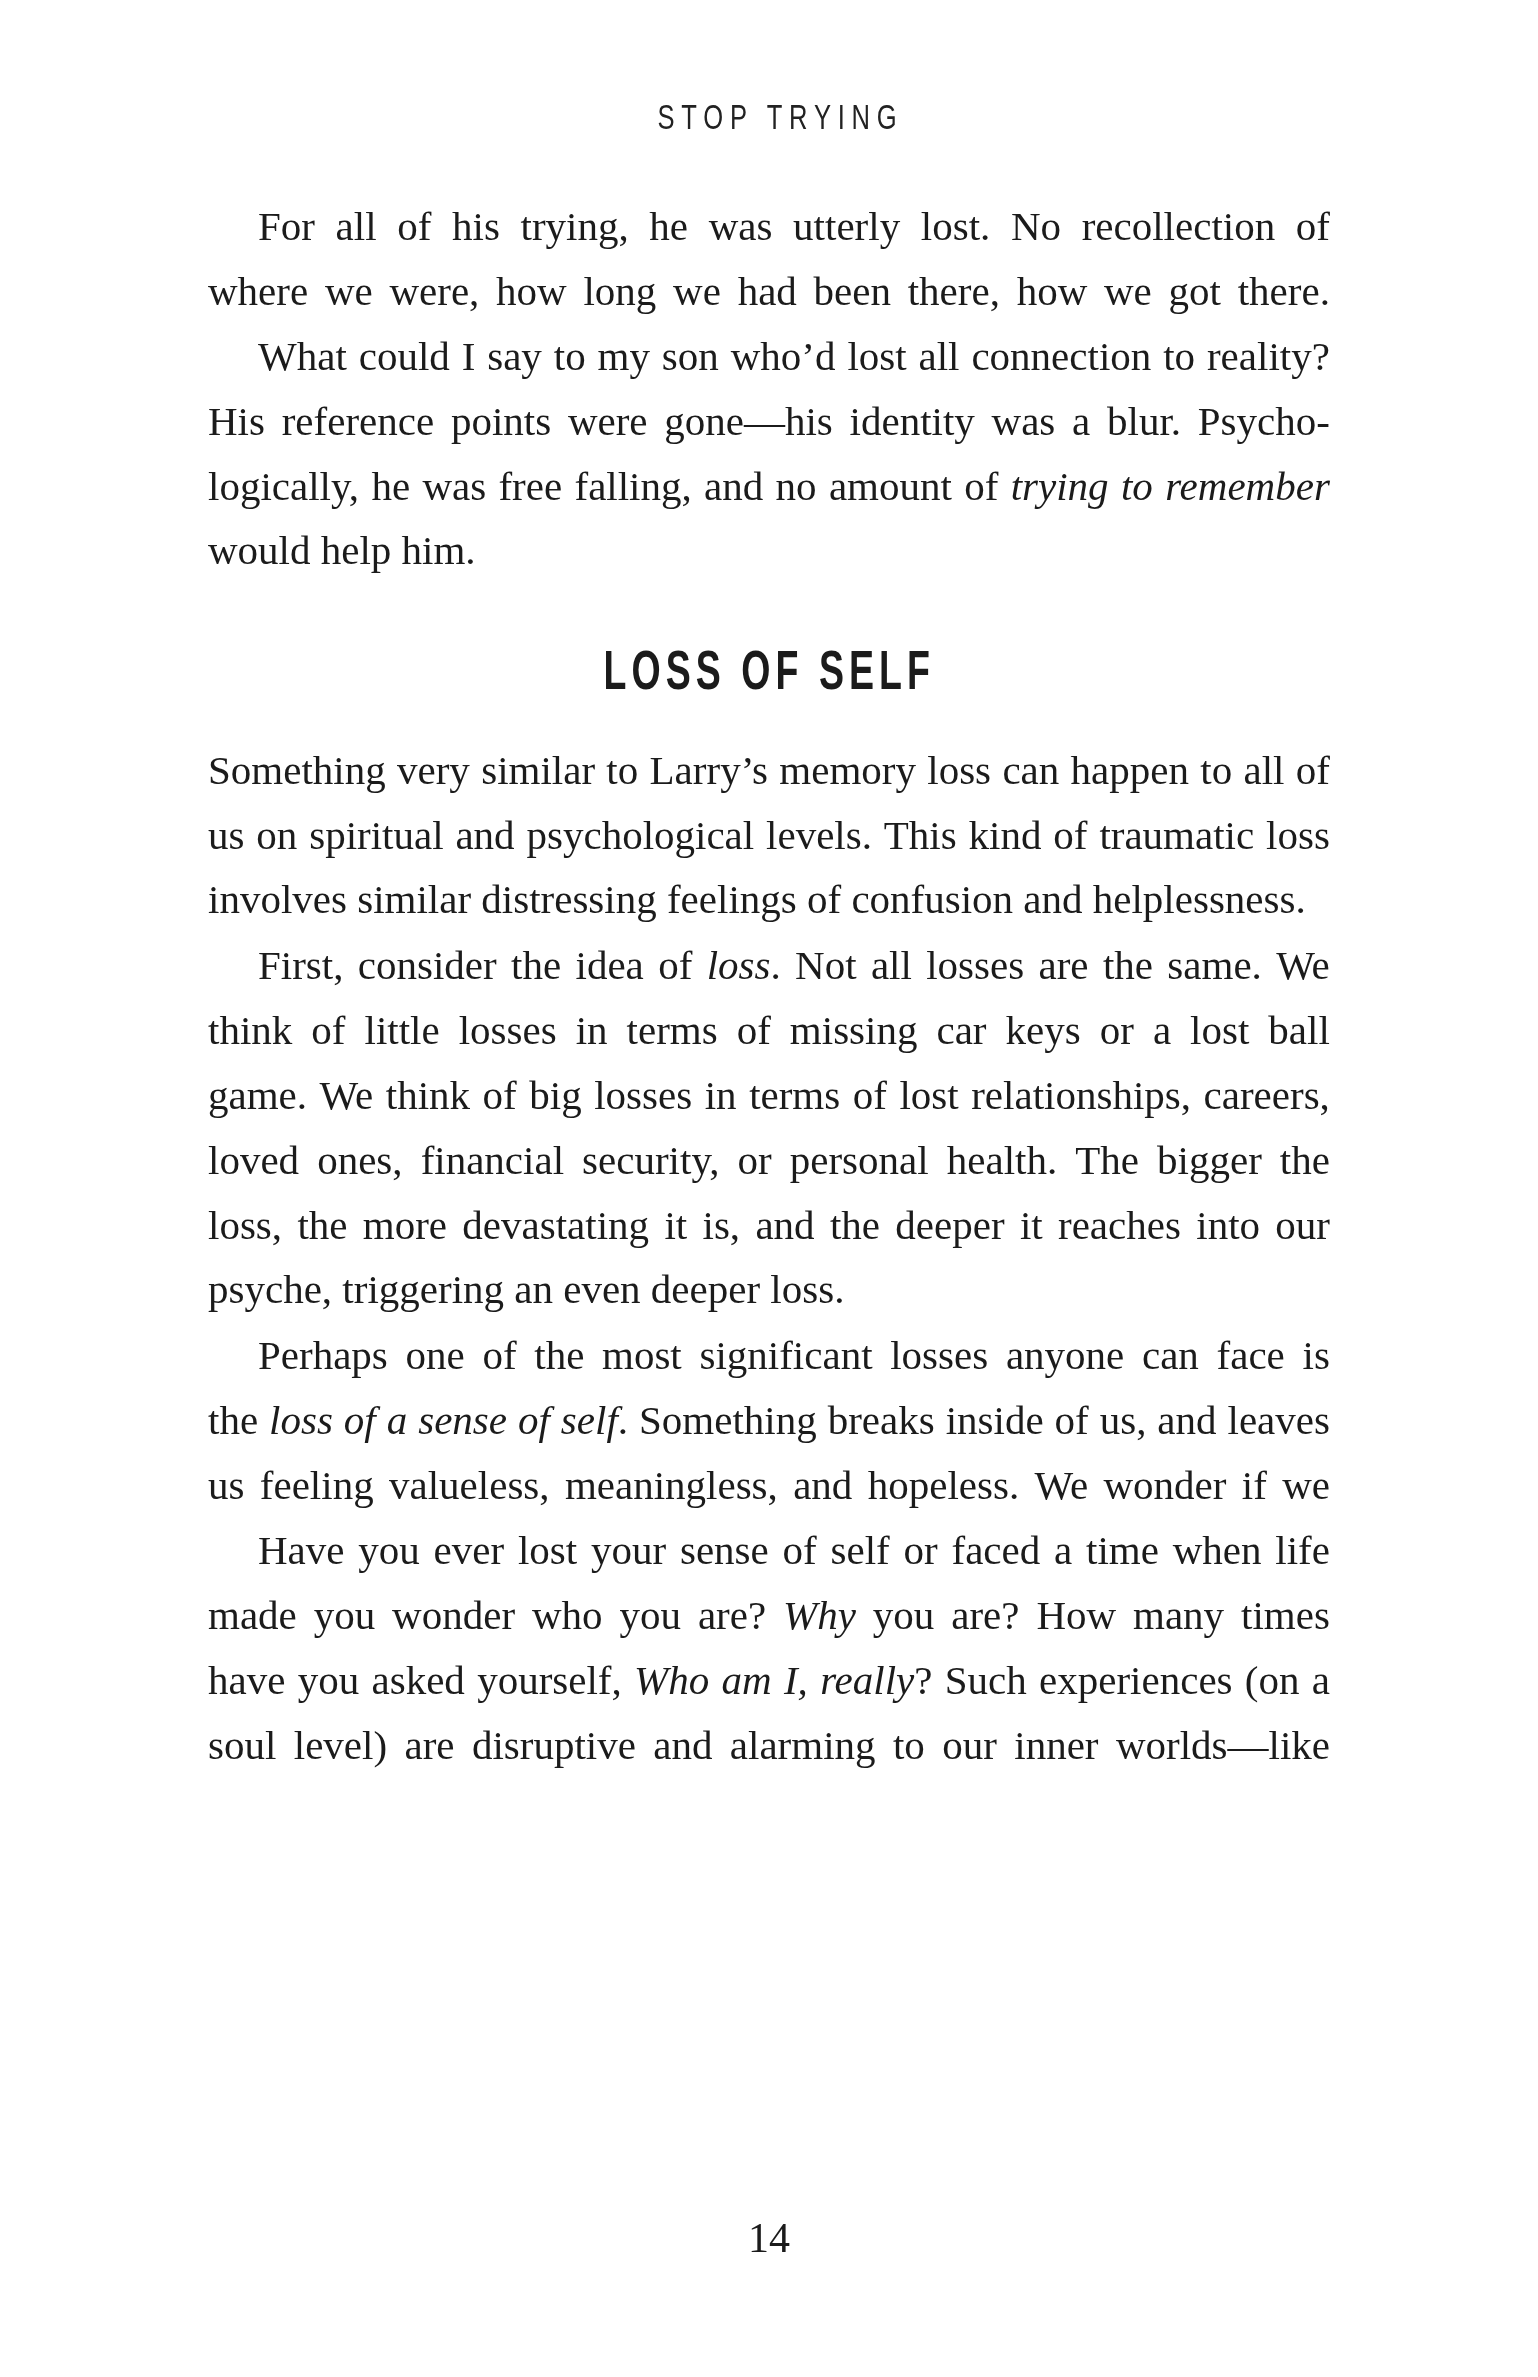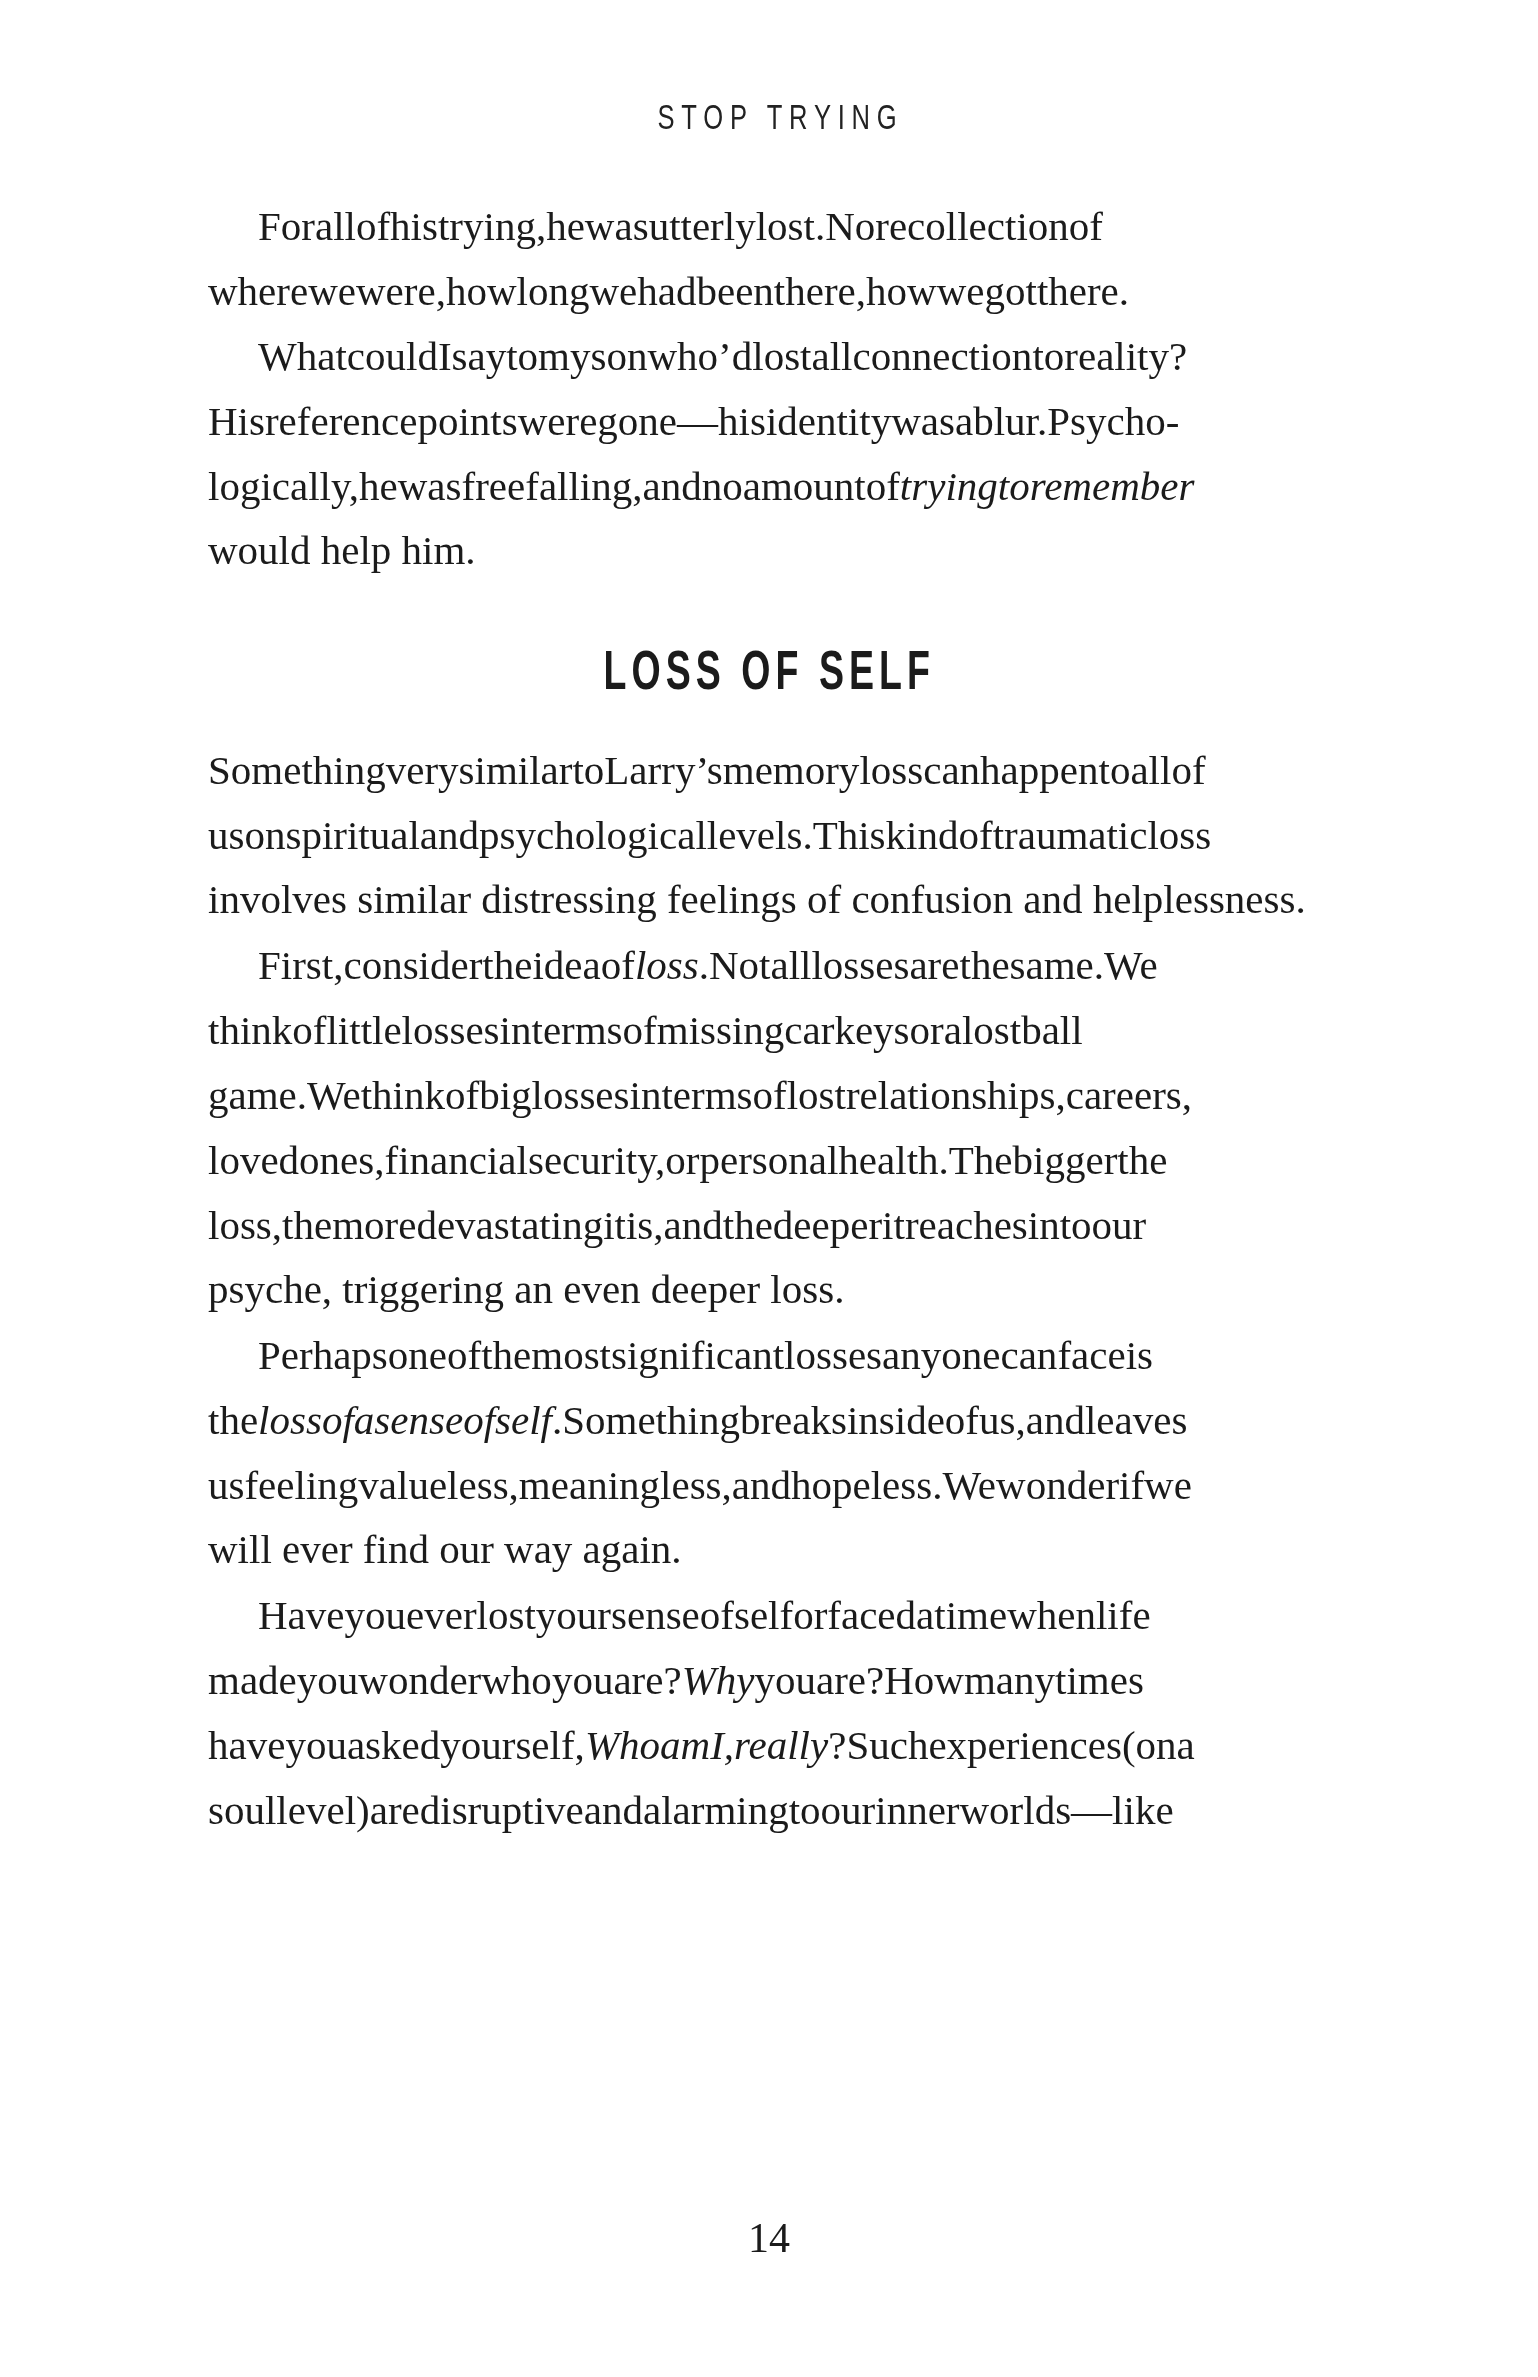--- a/index.html
+++ b/index.html
@@ -43,21 +43,21 @@
     top: 193px;
     width: 1122px;
   }
   .paragraph { margin: 0; }
   .line {
     height: 65px;
     font-size: 41px;
   }
   .line.justify {
     display: flex;
-    justify-content: flex-start;
+    justify-content: space-between;
     align-items: center;
   }
   .line.justify .w { white-space: nowrap; }
   .line.last { line-height: 65px; }
   .line.indent { padding-left: 50px; }
   em { font-style: italic; }
   
   .section-heading {
     margin-top: 49px;
     margin-bottom: 30px;
@@ -312,21 +312,20 @@
         <span class="w"><span>feeling</span></span>
         <span class="w"><span>valueless,</span></span>
         <span class="w"><span>meaningless,</span></span>
         <span class="w"><span>and</span></span>
         <span class="w"><span>hopeless.</span></span>
         <span class="w"><span>We</span></span>
         <span class="w"><span>wonder</span></span>
         <span class="w"><span>if</span></span>
         <span class="w"><span>we</span></span>
       </div>
-      <div class="line last"><span>will ever find our way again.</span></div>
     </div>
     <div class="paragraph">
       <div class="line justify indent">
         <span class="w"><span>Have</span></span>
         <span class="w"><span>you</span></span>
         <span class="w"><span>ever</span></span>
         <span class="w"><span>lost</span></span>
         <span class="w"><span>your</span></span>
         <span class="w"><span>sense</span></span>
         <span class="w"><span>of</span></span>

